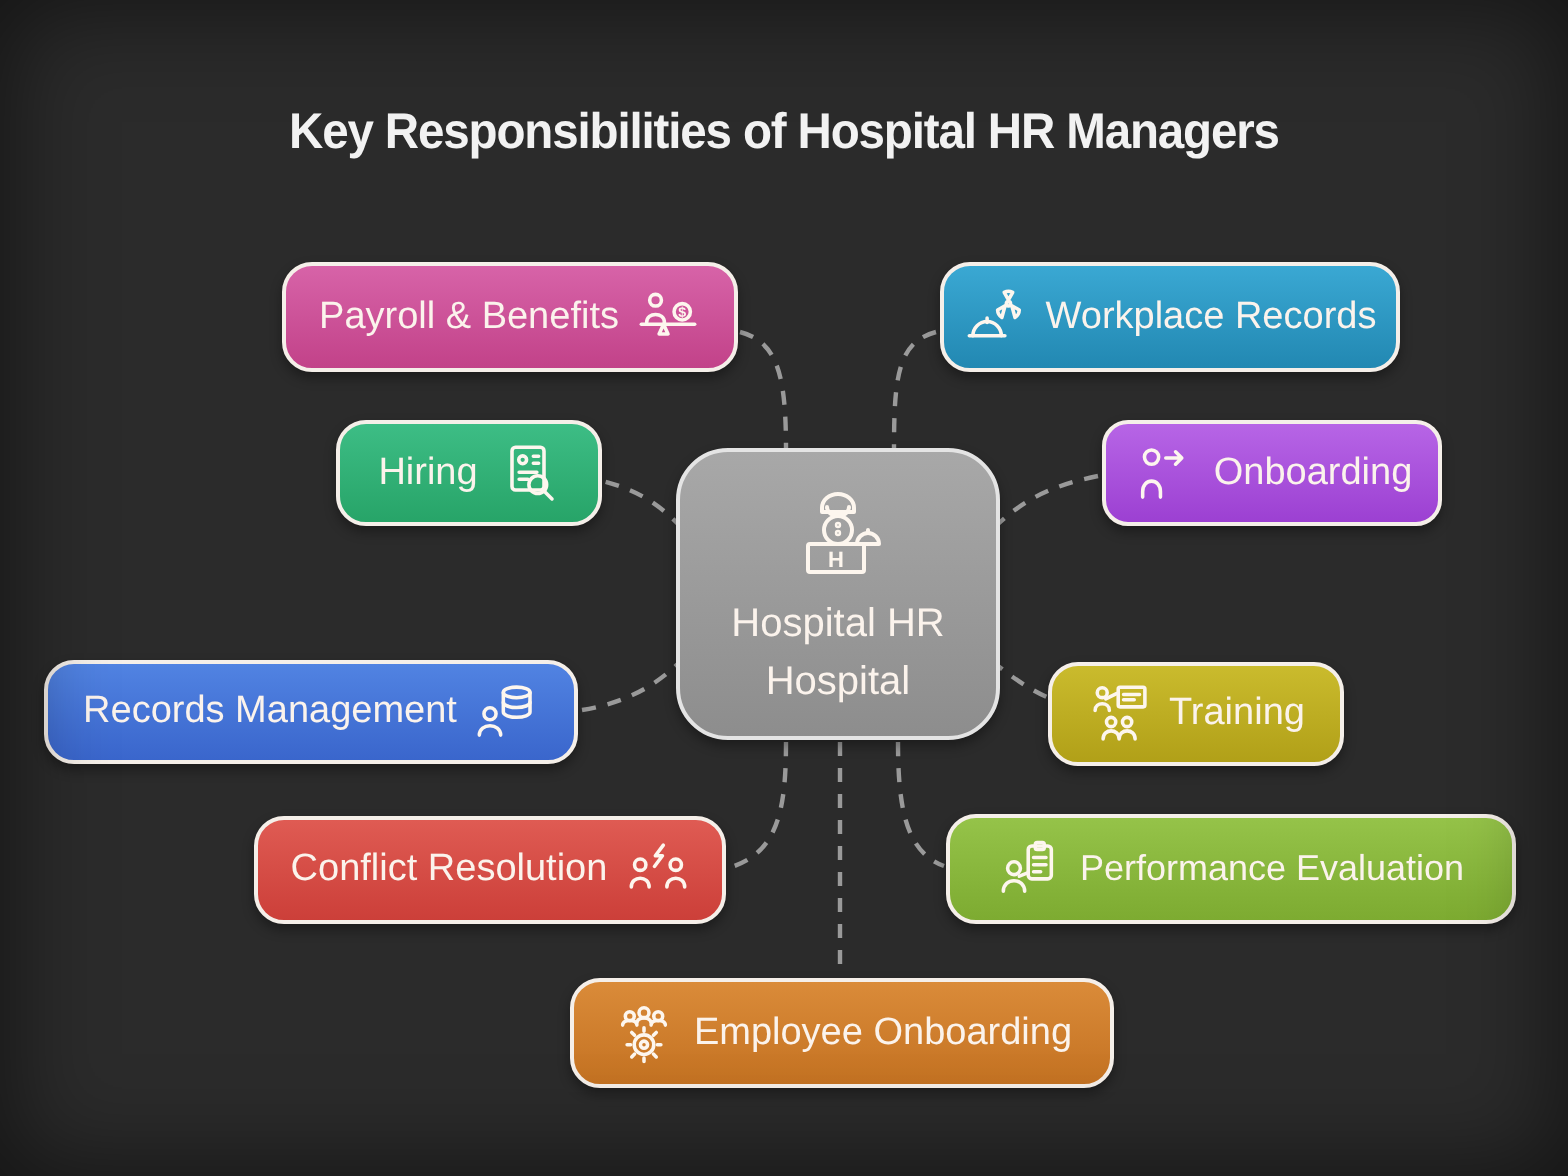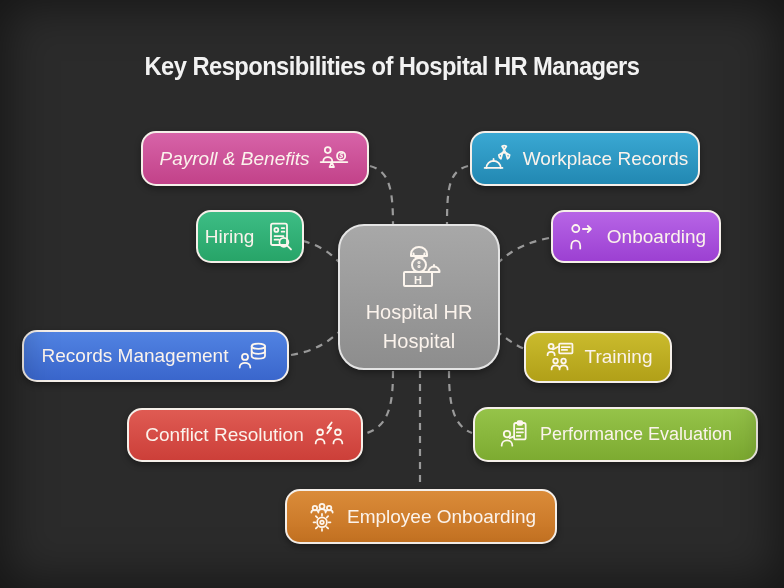--- a/index.html
+++ b/index.html
@@ -27,21 +27,21 @@
     box-shadow:0 3px 6px rgba(0,0,0,0.35);
     padding:0 10px;
   }
   .node .icon{display:flex;flex:none;}
   .node .icon svg{width:32px;height:32px;}
   .node svg{stroke:#fdf6ee;fill:none;stroke-width:2;stroke-linecap:round;stroke-linejoin:round;}
   .node svg text{fill:#fdf6ee;stroke:none;font-family:"Liberation Sans",sans-serif;font-weight:bold;}
   
   .n-payroll    {left:141px;top:131px;width:228px;height:55px;}
   .n-workplace  {left:470px;top:131px;width:230px;height:55px;}
-  .n-hiring     {left:168px;top:210px;width:108px;height:53px;margin-left:28px;}
+  .n-hiring     {left:168px;top:210px;width:133px;height:53px;}
   .n-onboarding {left:551px;top:210px;width:170px;height:53px;}
   .n-records    {left: 22px;top:330px;width:267px;height:52px;}
   .n-training   {left:524px;top:331px;width:148px;height:52px;}
   .n-conflict   {left:127px;top:408px;width:236px;height:54px;}
   .n-performance{left:473px;top:407px;width:285px;height:55px;font-size:18px;}
   .n-employee   {left:285px;top:489px;width:272px;height:55px;}
   .n-center{
     left:338px;top:224px;width:162px;height:146px;
     flex-direction:column;gap:4px;border-radius:26px;border-color:#e4e4e4;
     font-size:20px;white-space:normal;text-align:center;line-height:1.25;
@@ -61,21 +61,21 @@
     <path d="M468,166 C449,171 447,188 447,225" stroke="#9a9a9a"></path>
     <path d="M290,238 C317,243 328,251 339,262" stroke="#9a9a9a"></path>
     <path d="M549,238 C524,243 511,251 499,262" stroke="#9a9a9a"></path>
     <path d="M291,355 C315,351 328,342 339,332" stroke="#9a9a9a"></path>
     <path d="M548,356 C525,352 512,343 499,333" stroke="#9a9a9a"></path>
     <path d="M393,371 C393,405 389,427 364,434" stroke="#9a9a9a"></path>
     <path d="M420,371 L420,488" stroke="#9a9a9a"></path>
     <path d="M449,371 C449,404 453,426 472,433" stroke="#9a9a9a"></path>
   </svg>
 
-  <div class="node n-payroll" style="background: linear-gradient(rgb(215, 99, 168), rgb(194, 66, 137)); font-style: italic;">
+  <div class="node n-payroll" style="background: linear-gradient(rgb(215, 99, 168), rgb(194, 66, 137));">
     <span class="label">Payroll &amp; Benefits</span>
     <span class="icon">
       <svg viewBox="0 0 36 36">
         <circle cx="11" cy="8" r="3.3"></circle>
         <path d="M6,20.5 c0,-6 10,-6 10,0"></path>
         <circle cx="26" cy="14.5" r="4.6"></circle>
         <text x="26" y="17.3" font-size="8" text-anchor="middle">$</text>
         <path d="M3,21.5 h30"></path>
         <path d="M15.5,21.5 l2.5,5.5 h-5 z"></path>
       </svg>

